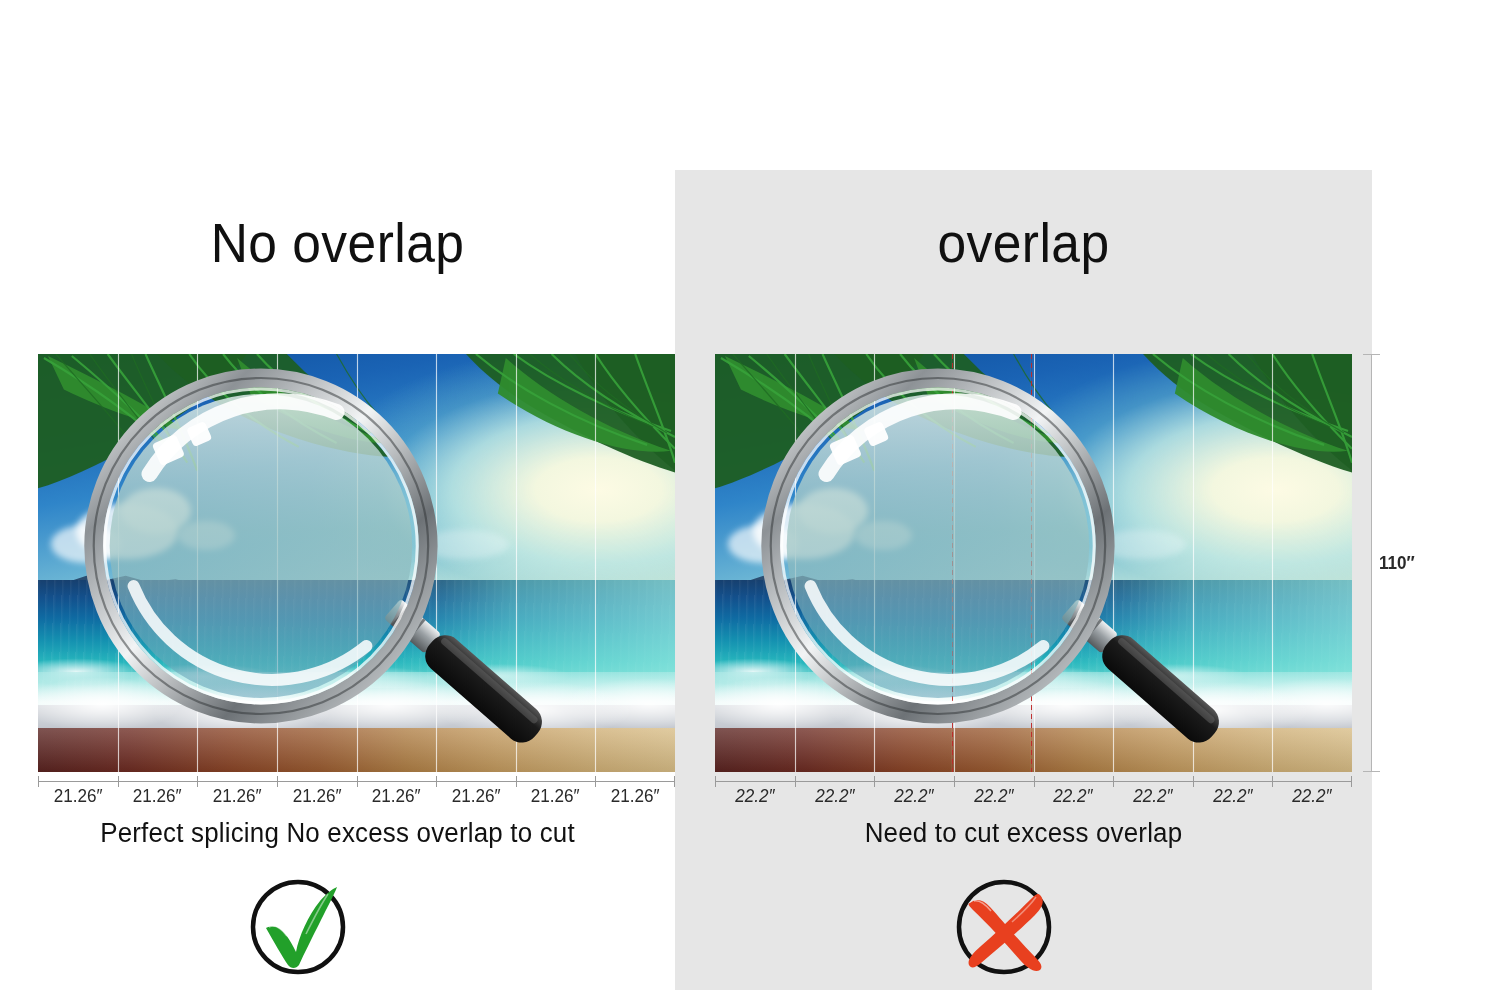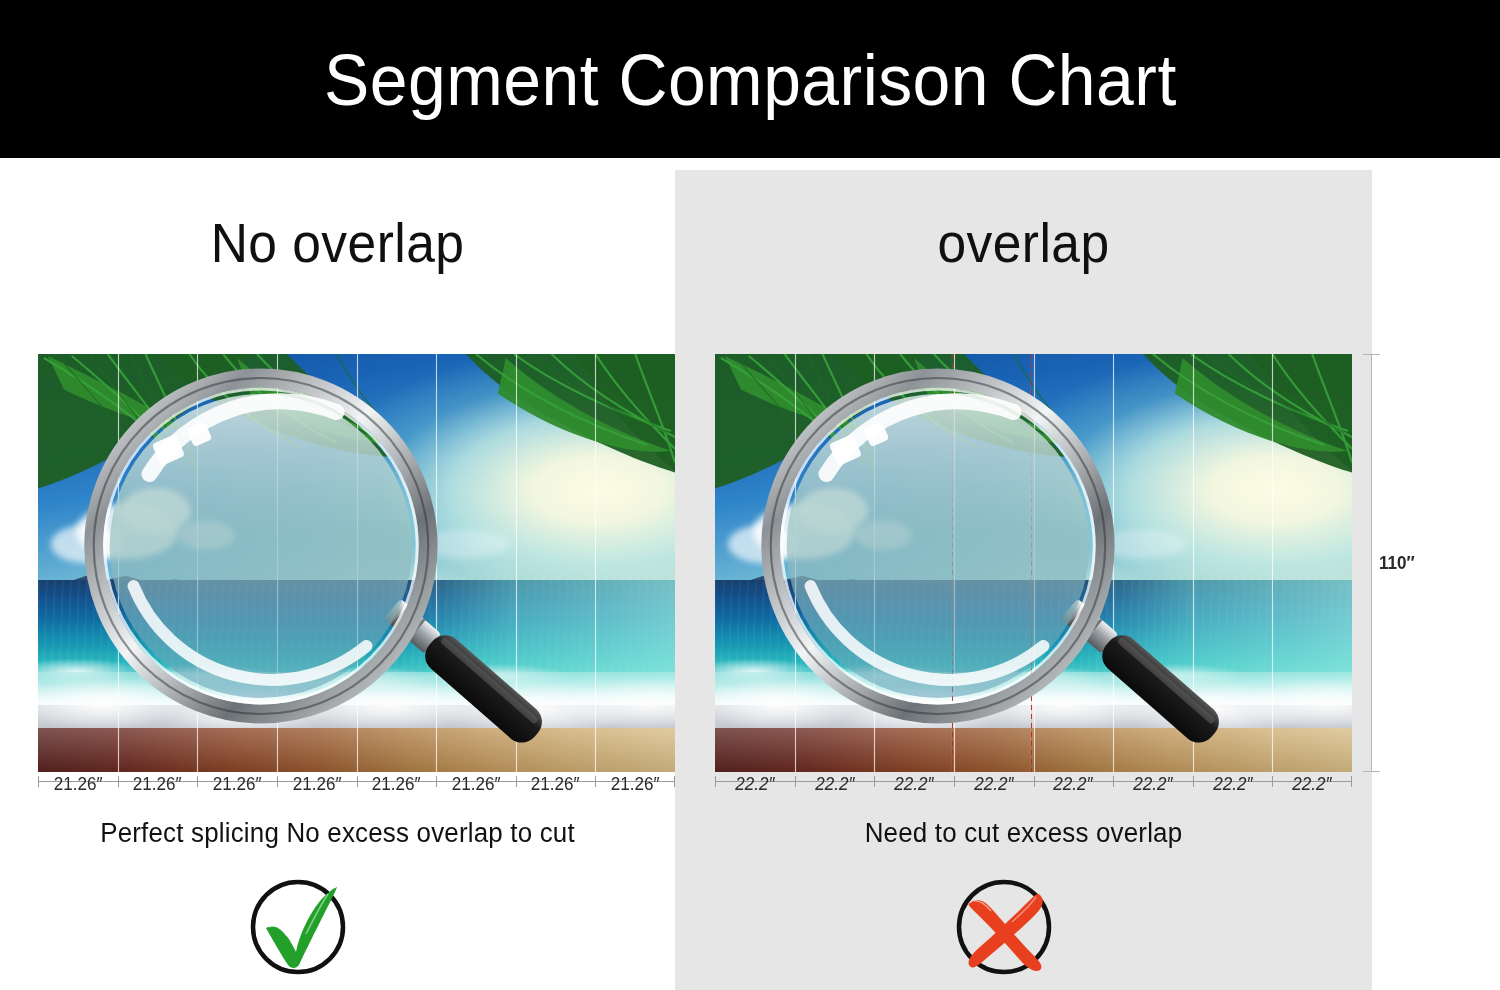--- a/index.html
+++ b/index.html
@@ -193,20 +193,21 @@
     display: flex;
     height: 34px;
   }
   .h-left  { left: 38px; top: 604px; width: 637px; }
   .h-right { left: 40px; top: 604px; width: 637px; font-style: italic; }
 
   .h-seg {
     position: relative;
     flex: 1 1 0;
     display: flex;
+    align-items: flex-end;
     justify-content: center;
   }
   .h-seg::before {
     content: "";
     position: absolute;
     left: 0; top: 2px;
     width: 1px; height: 11px;
     background: #9a9a9a;
   }
   .h-seg:last-child::after {
@@ -288,23 +289,20 @@
   }
   .verdict svg { display: block; }
   .verdict-left  { transform: translateX(-40px); }
   .verdict-right { transform: translateX(-20px); }
 </style>
 </head>
 <body>
 
 <div id="root">
 
-  <div class="title-bar">
-    <div class="title-text">Segment Comparison Chart</div>
-  </div>
 
   <div class="panels">
 
     <div class="panel panel-left">
 
       <div class="panel-heading">No overlap</div>
 
       <div class="mural-wrap mural-left">
         <div class="mural">
           <div class="sky"></div>

